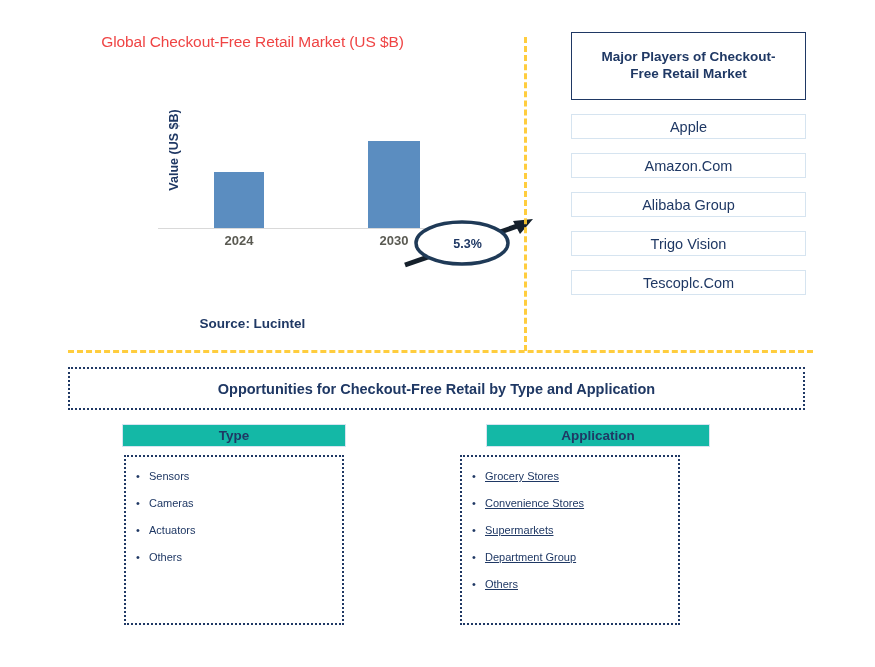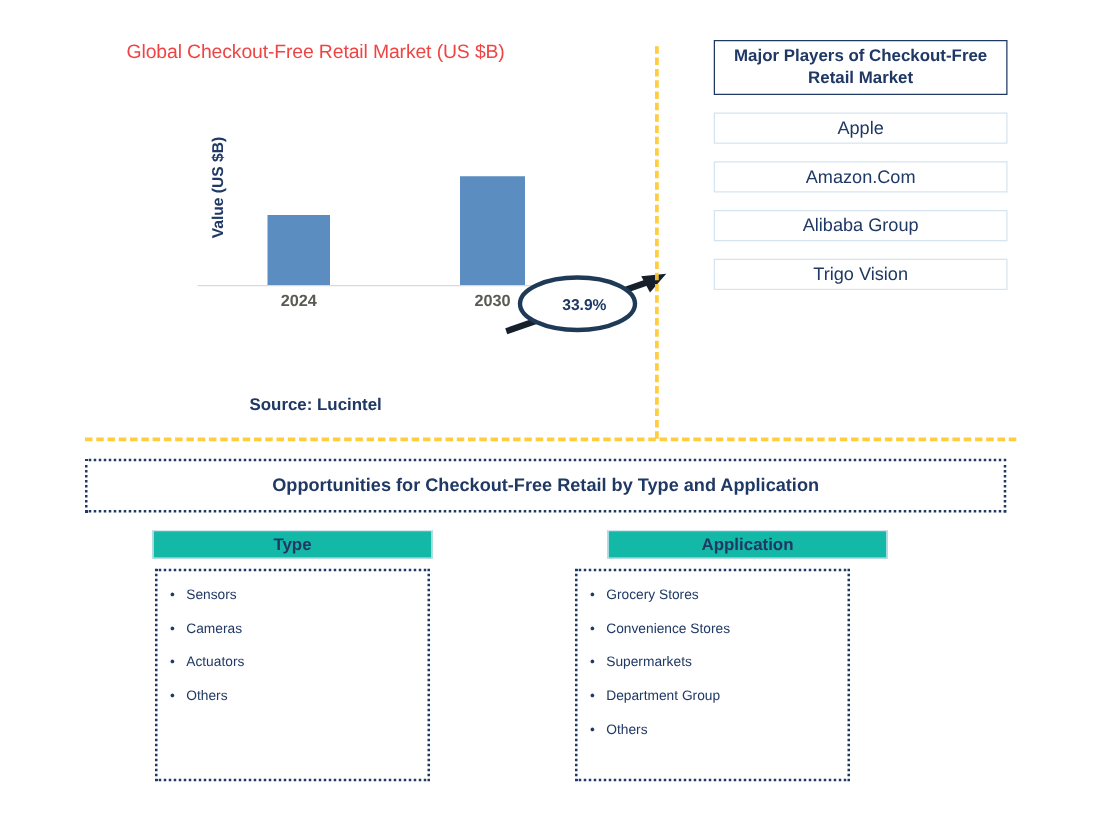--- a/index.html
+++ b/index.html
@@ -142,30 +142,30 @@
 
   
   #players-panel {
     position: absolute;
     left: 571px;
     top: 32px;
     width: 235px;
   }
   #players-header {
     border: 1.5px solid #1F3864;
-    height: 44px;
+    height: 68px;
     display: flex;
     align-items: center;
     justify-content: center;
     text-align: center;
     font-size: 13.5px;
     font-weight: bold;
     line-height: 1.25;
     color: #1F3864;
-    padding: 0 12px;
+    padding: 0 26px;
     box-sizing: border-box;
   }
   .player-row {
     margin-top: 14px;
     height: 25px;
     border: 1px solid #D6E4F0;
     display: flex;
     align-items: center;
     justify-content: center;
     font-size: 14.5px;
@@ -210,21 +210,21 @@
   #type-header { left: 122px; top: 424px; width: 224px; }
   #application-header { left: 486px; top: 424px; width: 224px; }
 
   .segment-box {
     position: absolute;
     border: 2px dotted #1F3864;
     box-sizing: border-box;
     padding: 14px 0 0 10px;
   }
   #type-box { left: 124px; top: 455px; width: 220px; height: 170px; }
-  #application-box { left: 460px; top: 455px; width: 220px; height: 170px; }
+  #application-box { left: 460px; top: 455px; width: 220px; height: 170px; text-decoration: underline; }
 
   .segment-box ul {
     list-style: none;
     margin: 0;
     padding: 0;
   }
   .segment-box li {
     font-size: 11px;
     color: #1F3864;
     line-height: 1.0;
@@ -256,21 +256,21 @@
 
     <div class="tick-label" id="tick-2024">2024</div>
     <div class="tick-label" id="tick-2030">2030</div>
 
     <div id="cagr-callout">
       <svg width="135" height="62" viewBox="0 0 135 62">
         <line x1="5" y1="52" x2="126" y2="10" stroke="#15202B" stroke-width="5"></line>
         <polygon points="133,6 113,8 120,21" fill="#15202B"></polygon>
         <ellipse cx="62" cy="30" rx="46" ry="21" fill="#ffffff" stroke="#1F3A57" stroke-width="3.5"></ellipse>
       </svg>
-      <div id="cagr-value">33.9%</div>
+      <div id="cagr-value">5.3%</div>
     </div>
 
   </div>
 
   <div id="source-text">Source: Lucintel</div>
 </div>
 
 <div id="divider-vertical"></div>
 <div id="divider-horizontal"></div>
 
@@ -281,20 +281,23 @@
     <span>Apple</span>
   </div>
   <div class="player-row">
     <span>Amazon.Com</span>
   </div>
   <div class="player-row">
     <span>Alibaba Group</span>
   </div>
   <div class="player-row">
     <span>Trigo Vision</span>
+  </div>
+  <div class="player-row">
+    <span>Tescoplc.Com</span>
   </div>
 </div>
 
 <div id="opportunities-banner">
   <span>Opportunities for Checkout-Free Retail by Type and Application</span>
 </div>
 
 <div class="segment-header" id="type-header">Type</div>
 <div class="segment-box" id="type-box">
   <ul>

